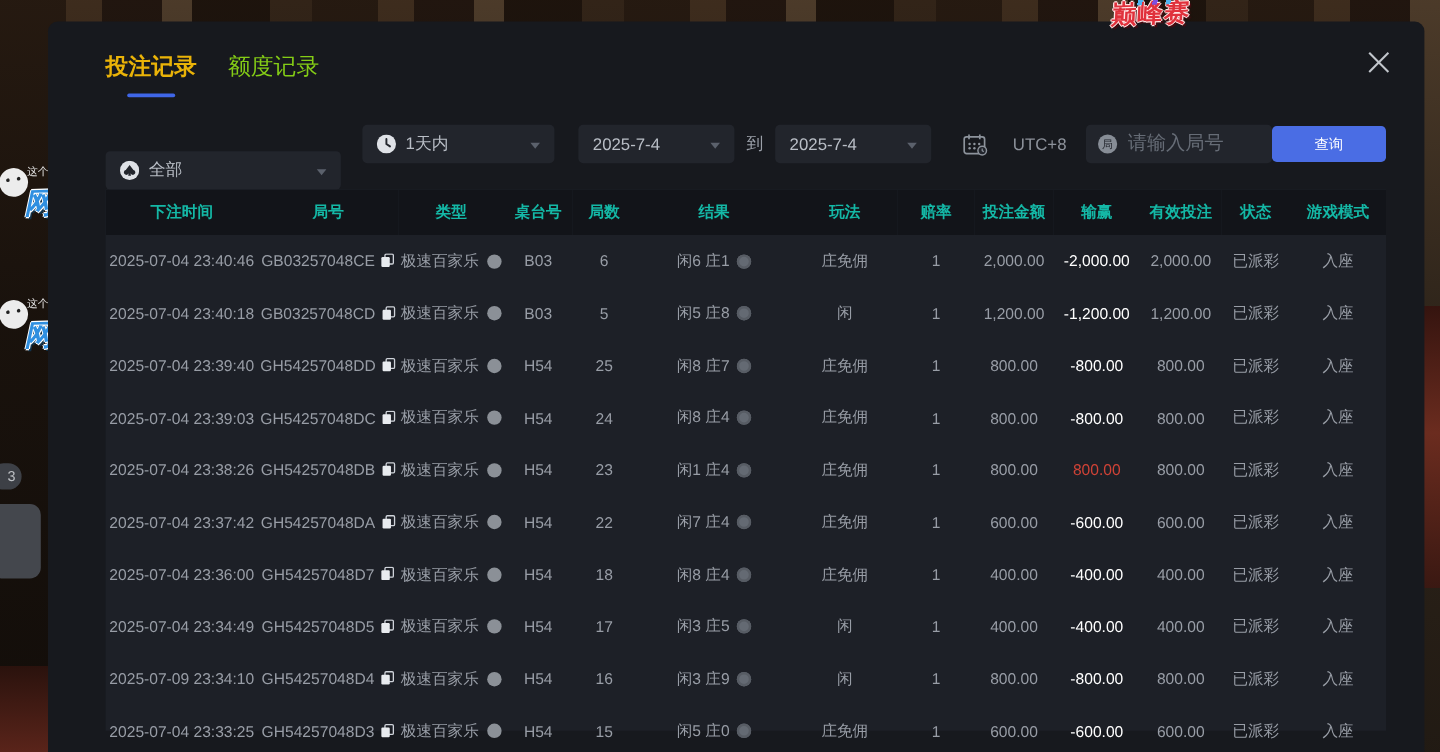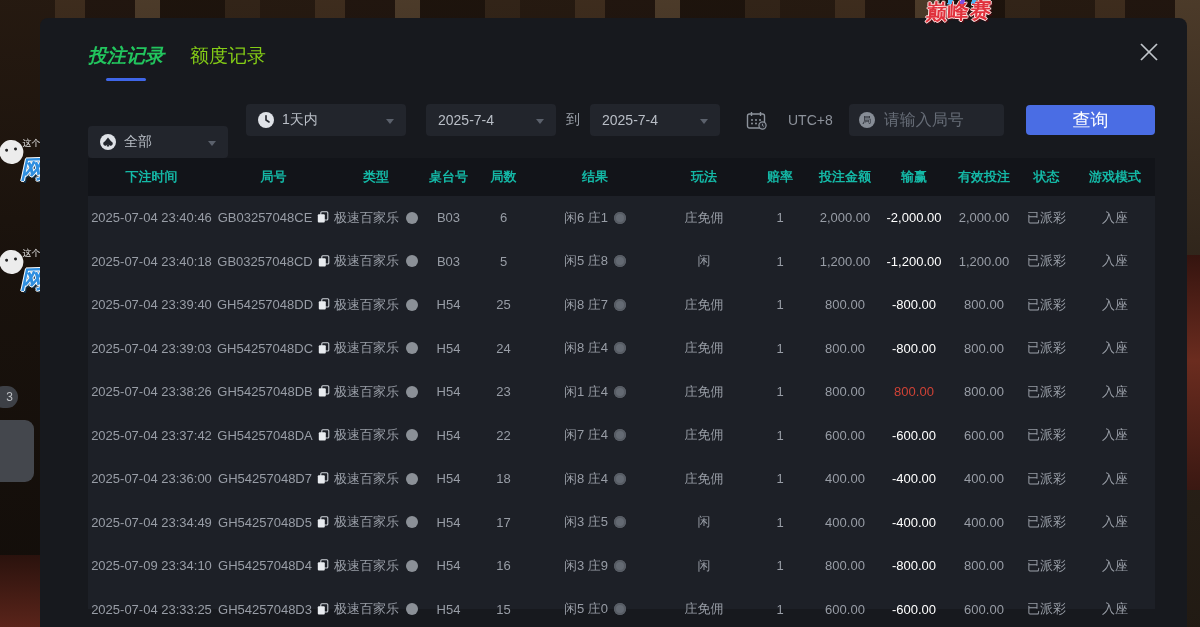--- a/index.html
+++ b/index.html
@@ -38,45 +38,45 @@
   .peak-logo{position:absolute;left:926px;top:-3px;z-index:5;transform:skewX(-5deg) rotate(-2deg);}
   .peak-logo .logo-deco{position:absolute;top:-2px;left:16px;width:42px;height:9px;
     background:linear-gradient(105deg,transparent 0 7px,#4fb3f0 7px 11px,transparent 11px 19px,#7d4fe0 19px 23px,transparent 23px 30px,#4fb3f0 30px 34px,transparent 34px);}
   .peak-logo .logo-text{font-size:21px;font-weight:900;color:#e0313c;letter-spacing:1px;
     text-shadow:-1px 0 #ffe3e3,1px 0 #ffe3e3,0 -1px #ffe3e3,0 1px #ffe3e3,2px 2px 1px #4a0a10;}
   
   .modal{position:absolute;left:40px;top:18px;width:1147px;height:609px;z-index:3;
     background:#17191e;border-radius:8px 8px 0 0;}
   .tabs{position:absolute;left:48px;top:25px;display:flex;gap:26px;}
   .tab{font-size:19px;color:#84cc16;cursor:pointer;text-align:center;}
-  .tab.active{color:#22c55e;font-weight:bold;font-style:italic;}
+  .tab.active{color:#eab308;font-weight:bold;}
   .tab.active::after{content:"";display:block;width:40px;height:3px;border-radius:2px;background:#3f66e8;margin:9px auto 0;}
   .close-btn{position:absolute;top:22px;right:26px;width:24px;height:24px;cursor:pointer;}
   
   .filters{position:absolute;left:48px;top:86px;width:1067px;height:32px;display:flex;align-items:center;}
   .control{height:32px;background:#22252c;border-radius:4px;display:flex;align-items:center;
     box-sizing:border-box;padding:0 12px;font-size:14px;color:#b9bec6;position:relative;flex:none;}
   .dd .caret{margin-left:auto;width:0;height:0;border:4px solid transparent;border-top:5px solid #5b616c;
     position:relative;top:3px;}
   .ctl-ic{width:16px;height:16px;margin-right:8px;flex:none;}
-  .dd1{width:140px;margin-top:44px;}
+  .dd1{width:196px;margin-top:44px;}
   .dd2{width:160px;margin-left:18px;}
   .date1{width:130px;margin-left:20px;}
   .to-label{margin:0 10px;font-size:14px;color:#9ba0a9;flex:none;}
   .date2{width:130px;}
   .tz{display:flex;align-items:center;margin-left:26px;flex:none;}
   .tz-text{font-size:14px;color:#8d929b;margin-left:20px;}
   .search{width:155px;margin-left:16px;padding:0 10px;}
   .search .round-ic{width:16px;height:16px;border-radius:50%;background:#878d96;color:#22252c;
     font-size:9px;display:flex;align-items:center;justify-content:center;margin-right:7px;flex:none;}
   .search input{background:transparent;border:none;outline:none;color:#c6cad1;font-size:16px;width:100%;
     font-family:"Liberation Sans",sans-serif;}
   .search input::placeholder{color:#666c76;}
   .query-btn{margin-left:auto;width:129px;height:30px;border:none;border-radius:4px;background:#4a6de4;
-    color:#fff;font-size:18px;cursor:pointer;font-family:"Liberation Sans",sans-serif;}
+    color:#fff;font-size:12px;cursor:pointer;font-family:"Liberation Sans",sans-serif;}
   
   .table-wrap{position:absolute;left:48px;top:140px;width:1067px;height:451px;background:#1d2027;}
   table{width:1067px;border-collapse:collapse;table-layout:fixed;}
   thead th{height:36px;background:#121419;color:#14b8a6;font-size:13px;font-weight:700;
     text-align:center;white-space:nowrap;overflow:hidden;}
   tbody td{height:41.5px;color:#989da6;font-size:13px;text-align:center;white-space:nowrap;overflow:hidden;}
   td .neg{color:#ffffff;}
   td .pos{color:#cf4236;}
   .copy-ic{margin-left:5px;vertical-align:-1px;}
   .dot-ic{display:inline-block;width:12px;height:12px;border-radius:50%;background:#8b9097;

